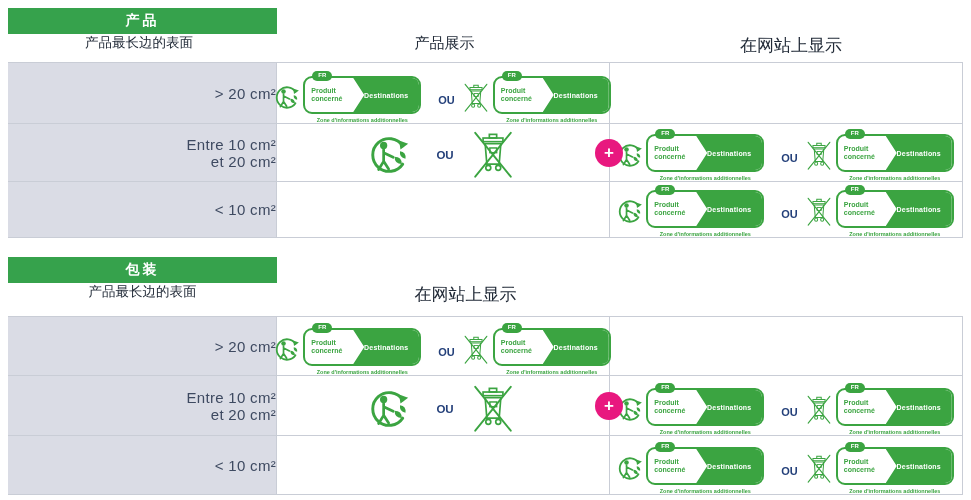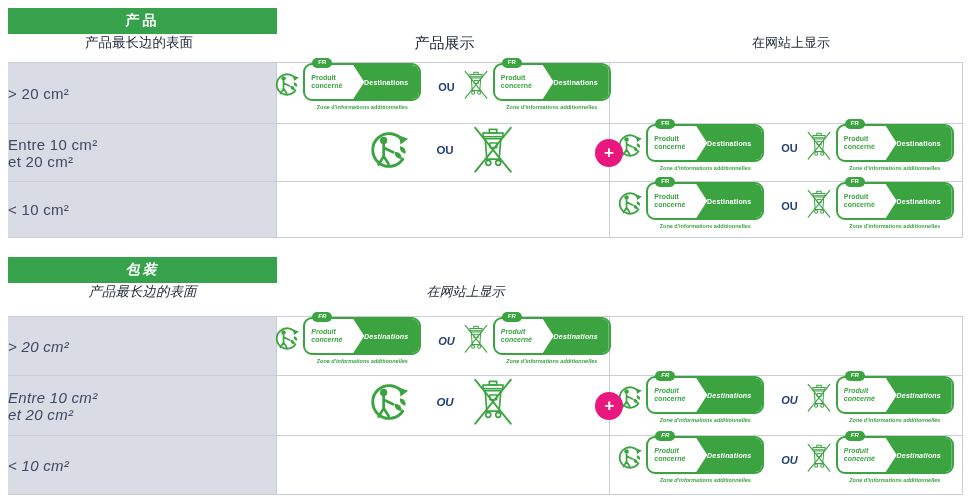--- a/index.html
+++ b/index.html
@@ -7,32 +7,32 @@
     --cell-gray:#DADCE5; --border:#C9CDD6; --navy:#24407A;
     --size-text:#3E4A61; --head-text:#222B38;
   }
   *{box-sizing:border-box;margin:0;padding:0;}
   body{width:971px;height:500px;background:#fff;font-family:"Liberation Sans",sans-serif;overflow:hidden;}
   .page{position:relative;width:971px;height:500px;}
   .sec{margin-left:8px;width:955px;}
   .sec-header{width:269px;height:26px;background:var(--green);color:#fff;font-size:14px;font-weight:bold;
     letter-spacing:3px;display:flex;align-items:center;justify-content:center;}
   .sec1 .sec-header{margin-top:8px;}
-  .sec2{margin-top:19px;font-style:italic;}
+  .sec2{margin-top:19px;}
   .labels{display:flex;align-items:flex-start;font-family:"DejaVu Serif","Liberation Serif",serif;color:var(--head-text);gap:12px;}
   .labels.lab1{height:28px;padding-bottom:5px;}
   .labels.lab2{height:33px;padding-bottom:7px;}
   .lcol1{width:269px;text-align:center;font-size:13.5px;}
   .lcol2{width:333px;text-align:center;font-size:15px;}
-  .lcol3{width:353px;text-align:center;font-size:13px;}
+  .lcol3{width:353px;text-align:center;font-size:17px;}
   .tbl{display:grid;grid-template-columns:269px 333px 353px;border-top:1px solid var(--border);}
   .t1{grid-template-rows:61px 58px 56px;}
   .t2{grid-template-rows:59px 60px 59px;}
   .cell{border-bottom:1px solid var(--border);border-right:1px solid var(--border);
-    display:flex;align-items:flex-start;justify-content:center;position:relative;}
+    display:flex;align-items:flex-end;justify-content:center;position:relative;}
   .c1{background:var(--cell-gray);flex-direction:column;color:var(--size-text);font-size:15px;letter-spacing:.3px;}
   .size-l2:empty{display:none;}
   
   .pair{display:flex;align-items:center;gap:7px;}
   .lgroup{display:flex;align-items:center;gap:3px;}
   .banner-wrap{position:relative;width:118px;}
   .banner{width:118px;height:38px;border:2px solid var(--logo-green);border-radius:9px;background:#fff;
     display:flex;overflow:hidden;}
   .b-left{width:48px;display:flex;flex-direction:column;justify-content:center;padding-left:6px;
     color:var(--logo-green);font-weight:bold;font-size:7px;line-height:1.2;}

